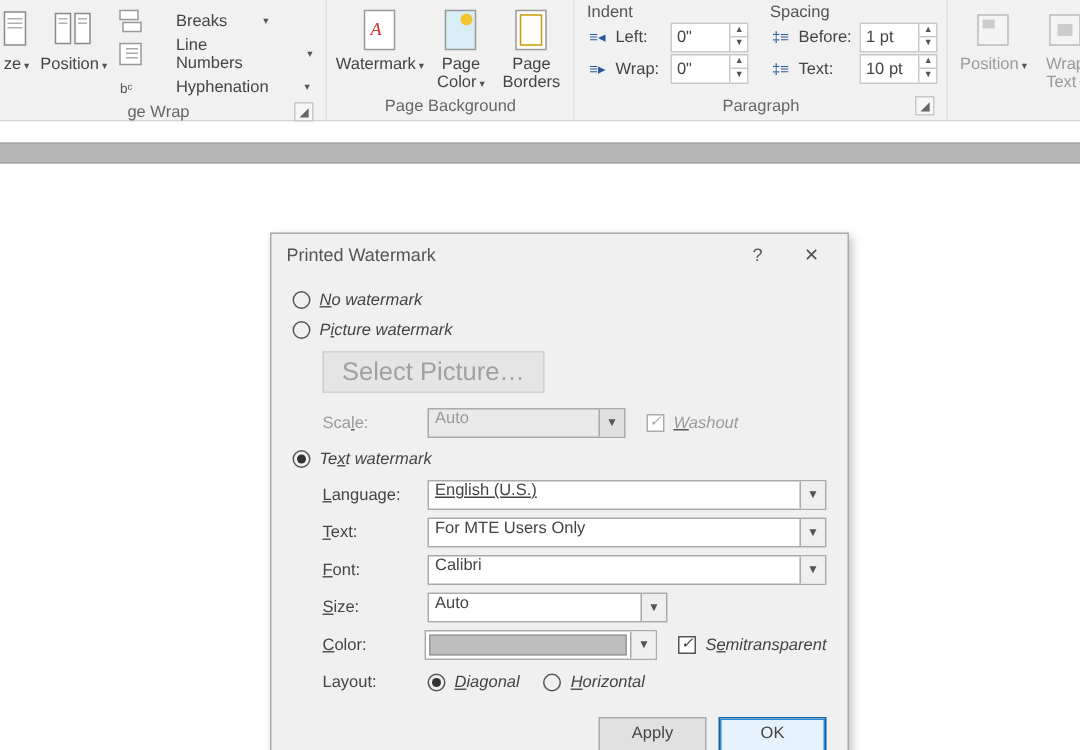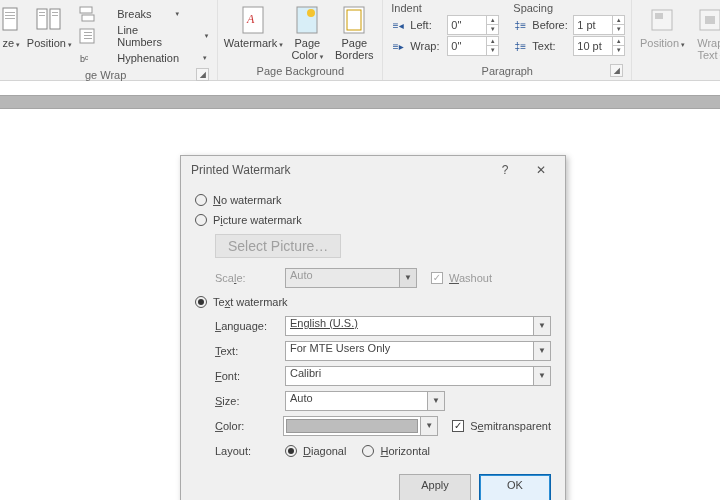--- a/index.html
+++ b/index.html
@@ -28,26 +28,26 @@
   .spin .arrows span:first-child { border-bottom:1px solid #c8c8c8; }
   
   .canvas-gap { height:14px; background:#fff; }
   .canvas-dark { height:14px; background:#b7b7b7; border-top:1px solid #a5a5a5; border-bottom:1px solid #a5a5a5; }
   
   .dialog { position:absolute; left:180px; top:155px; width:386px; background:#f0f0f0; border:1px solid #aaa; box-shadow:2px 2px 6px rgba(0,0,0,0.25); }
   .dlg-title { display:flex; align-items:center; height:28px; padding:0 6px 0 10px; color:#555; font-size:12px; }
   .dlg-title .spacer { flex:1; }
   .dlg-title .tbtn { width:36px; height:24px; text-align:center; line-height:24px; color:#555; font-size:12px; }
   .dlg-body { padding:6px 14px 12px 14px; }
-  .radio-row, .chk-row { display:flex; align-items:center; gap:6px; height:20px; }
+  .radio-row, .chk-row { display:flex; align-items:center; gap:6px; height:20px;font-style:italic; }
   .radio { width:12px; height:12px; border:1px solid #555; border-radius:50%; display:flex; align-items:center; justify-content:center; }
   .radio.sel::after { content:""; width:6px; height:6px; background:#333; border-radius:50%; }
   .chkbx { width:12px; height:12px; border:1px solid #555; background:#fff; font-size:10px; line-height:10px; text-align:center; color:#333; }
   .under { text-decoration:underline; text-decoration-color:#555; }
-  .btn-dis { display:inline-block; background:#e5e5e5; border:1px solid #d0d0d0; color:#a0a0a0; padding:3px 12px; margin:4px 0 6px 20px; font-size:14px; }
+  .btn-dis { display:inline-block; background:#e5e5e5; border:1px solid #d0d0d0; color:#a0a0a0; padding:3px 12px; margin:4px 0 6px 20px; font-size:17px; }
   .form-row { display:flex; align-items:center; gap:8px; margin:3px 0 3px 20px; height:22px; }
   .form-row .flabel { width:62px; }
   .combo { display:flex; border:1px solid #aaa; background:#fff; height:20px; }
   .combo .cval { flex:1; padding:0 4px; font-size:11px; overflow:hidden; white-space:nowrap; }
   .combo .carrow { width:17px; height:18px; border-left:1px solid #aaa; background:#efefef; text-align:center; font-size:8px; line-height:18px; color:#555; }
   .combo.disabled { background:#e9e9e9; color:#888; }
   .combo.disabled .carrow { background:#e0e0e0; }
   .color-swatch { flex:1; margin:2px; background:#bdbdbd; border:1px solid #999; height:14px; }
   .btn-row { display:flex; justify-content:flex-end; gap:8px; margin-top:12px; }
   .btn { width:72px; height:37px; border:1px solid #adadad; background:#e1e1e1; text-align:center; line-height:20px; font-size:11px; }

